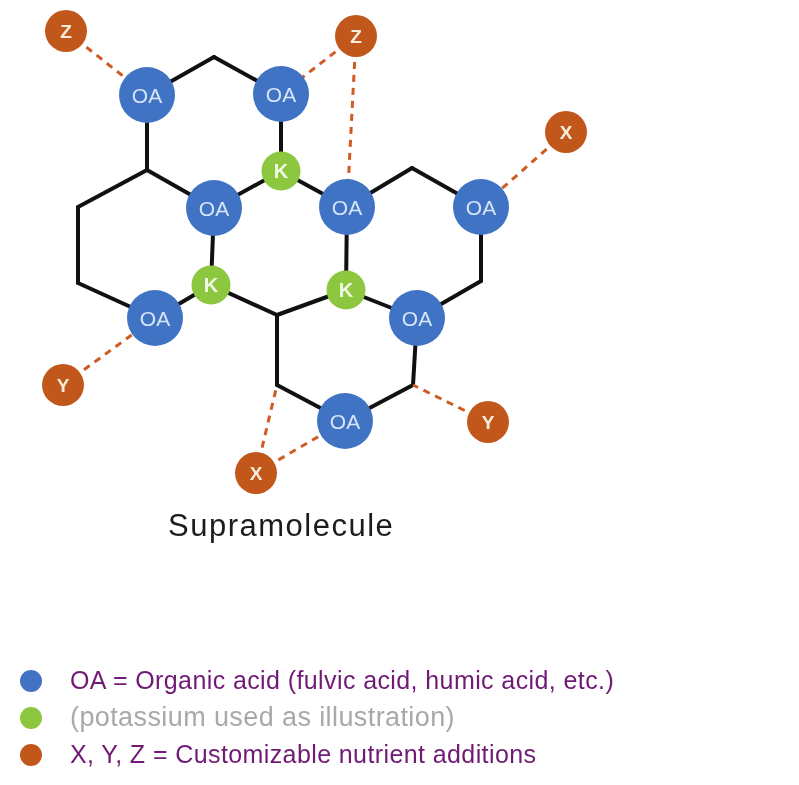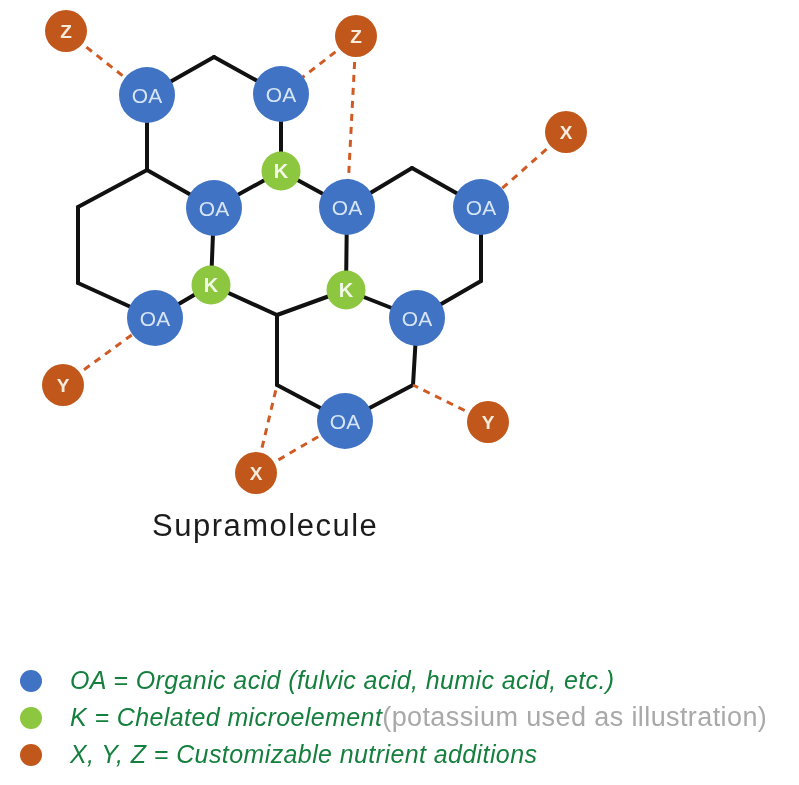--- a/index.html
+++ b/index.html
@@ -17,21 +17,21 @@
     height: 785px;
     background: #ffffff;
   }
   .molecule-svg {
     position: absolute;
     left: 0;
     top: 0;
   }
   .diagram-title {
     position: absolute;
-    left: 152px;
+    left: 168px;
     top: 508px;
     font-size: 31px;
     letter-spacing: 1.5px;
     color: #1c1c1c;
     white-space: nowrap;
   }
   .legend {
     position: absolute;
     left: 20px;
     top: 662px;
@@ -46,23 +46,22 @@
   }
   .legend-dot {
     width: 22px;
     height: 22px;
     border-radius: 50%;
     flex: 0 0 22px;
     margin-right: 28px;
   }
   .legend-text {
     font-size: 25px;
-    color: #15803d;
+    color: #701a75;
     letter-spacing: 0.4px;
-    font-style: italic;
   }
   .legend-text-muted {
     font-size: 27px;
     color: #a9a9a9;
     letter-spacing: 0.4px;
   }
 </style>
 </head>
 <body>
 
@@ -140,21 +139,20 @@
   <div class="diagram-title">Supramolecule</div>
 
   <div class="legend">
     <div class="legend-row">
       <span class="legend-dot" style="background: rgb(65, 115, 196);"></span>
       <span class="legend-text">OA = Organic acid (fulvic acid, humic acid, etc.)</span>
         <span class="legend-text-muted"></span>
     </div>
     <div class="legend-row">
       <span class="legend-dot" style="background: rgb(141, 198, 63);"></span>
-      <span class="legend-text">K = Chelated microelement </span>
         <span class="legend-text-muted">(potassium used as illustration)</span>
     </div>
     <div class="legend-row">
       <span class="legend-dot" style="background: rgb(194, 87, 28);"></span>
       <span class="legend-text">X, Y, Z = Customizable nutrient additions</span>
         <span class="legend-text-muted"></span>
     </div>
   </div>
 
 </div>

